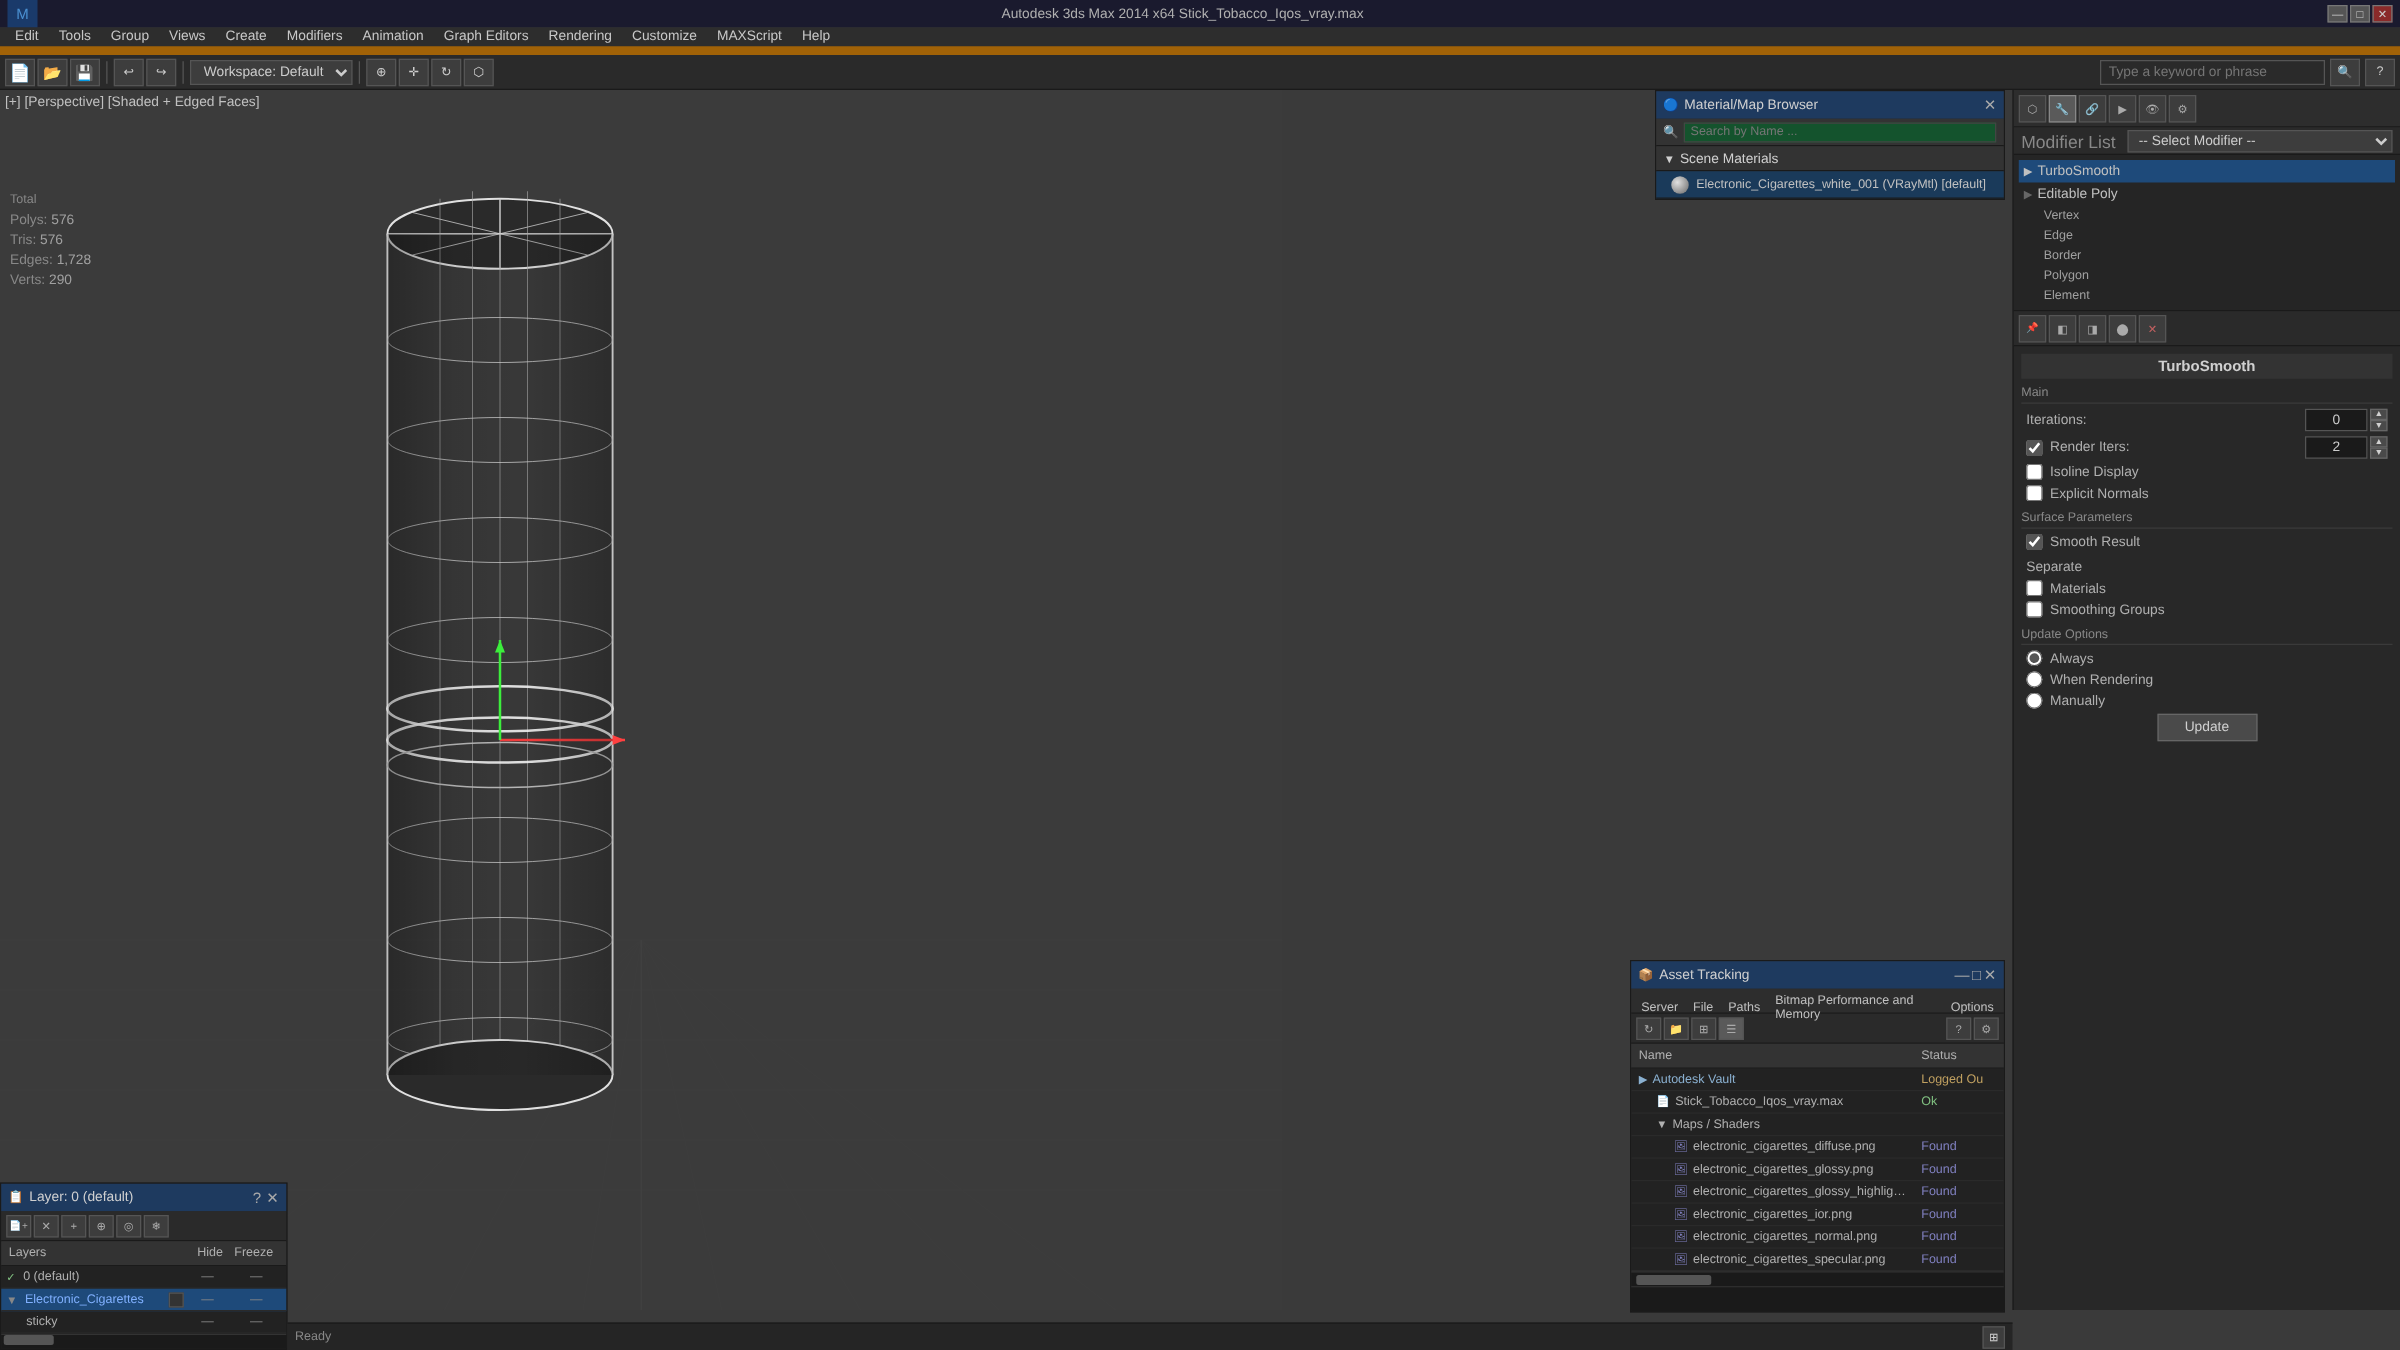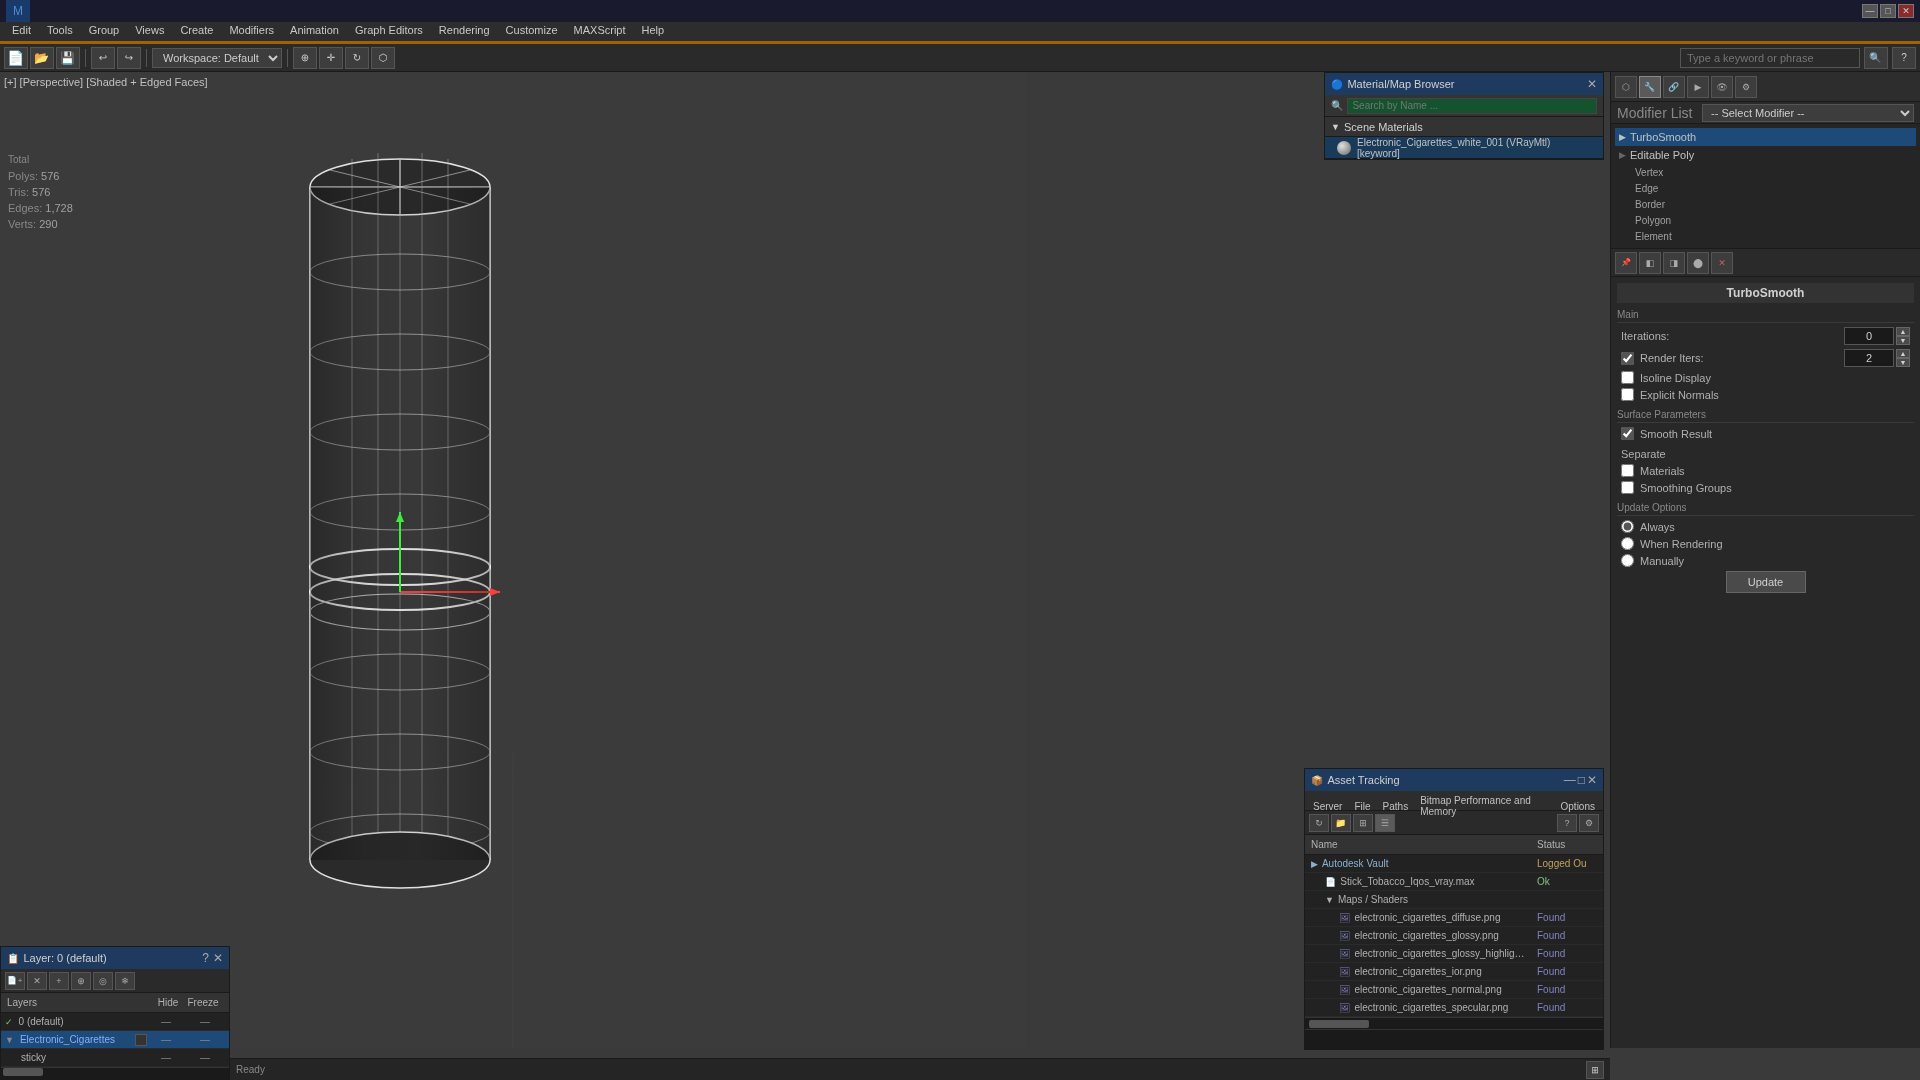--- a/index.html
+++ b/index.html
@@ -55,27 +55,27 @@
       color: #ccc;
       cursor: pointer;
     }
 
     
     #menu-bar {
       width: 100%;
       height: 22px;
       background: #2d2d2d;
       display: flex;
-      align-items: flex-start;
+      align-items: flex-end;
       padding: 0 4px;
       position: absolute;
       top: 22px;
       left: 0;
       z-index: 100;
-      border-bottom: 3px solid #a16207;
+      border-bottom: 7px solid #a16207;
     }
     .menu-item {
       padding: 2px 8px;
       font-size: 11px;
       color: #c8c8c8;
       cursor: pointer;
     }
 
     
     #toolbar {
@@ -589,20 +589,21 @@
       opacity: 0.4;
     }
   </style>
 </head>
 <body>
 
 <div id="title-bar">
   <div class="left-icons">
     <div class="tb-btn" style="background:#1a3a6a;border:none;font-size:12px;color:#4a8fd0;">M</div>
   </div>
+  <div class="title-text">Autodesk 3ds Max 2014 x64    Stick_Tobacco_Iqos_vray.max</div>
   <div class="win-controls">
     <div class="win-btn">—</div>
     <div class="win-btn">□</div>
     <div class="win-btn" style="background:#8a2a2a;">✕</div>
   </div>
 </div>
 
 <div id="menu-bar">
   <div class="menu-item">Edit</div>
   <div class="menu-item">Tools</div>
@@ -865,21 +866,21 @@
   <div class="mat-search">
     <span style="font-size:10px;">🔍</span>
     <input type="text" style="flex: 1 1 0%; height: 16px; background: #14532d; border: 1px solid rgb(68, 68, 68); color: rgb(204, 204, 204); font-size: 10px; padding: 0px 4px;" placeholder="Search by Name ...">
   </div>
   <div class="mat-section-header">
     <span style="font-size:9px;">▼</span>
     <span>Scene Materials</span>
   </div>
   <div class="mat-item">
     <div class="mat-icon"></div>
-    <span style="font-size:10px;color:#c0c0c0;">Electronic_Cigarettes_white_001 (VRayMtl) [keyword]</span>
+    <span style="font-size:10px;color:#c0c0c0;">Electronic_Cigarettes_white_001 (VRayMtl) [default]</span>
   </div>
 </div>
 
 <div id="asset-tracking" style="bottom:30px;">
   <div class="panel-header">
     <div style="display:flex;align-items:center;gap:4px;">
       <span style="font-size:10px;color:#7aa0d0;">📦</span>
       <span>Asset Tracking</span>
     </div>
     <div style="display:flex;gap:2px;">

